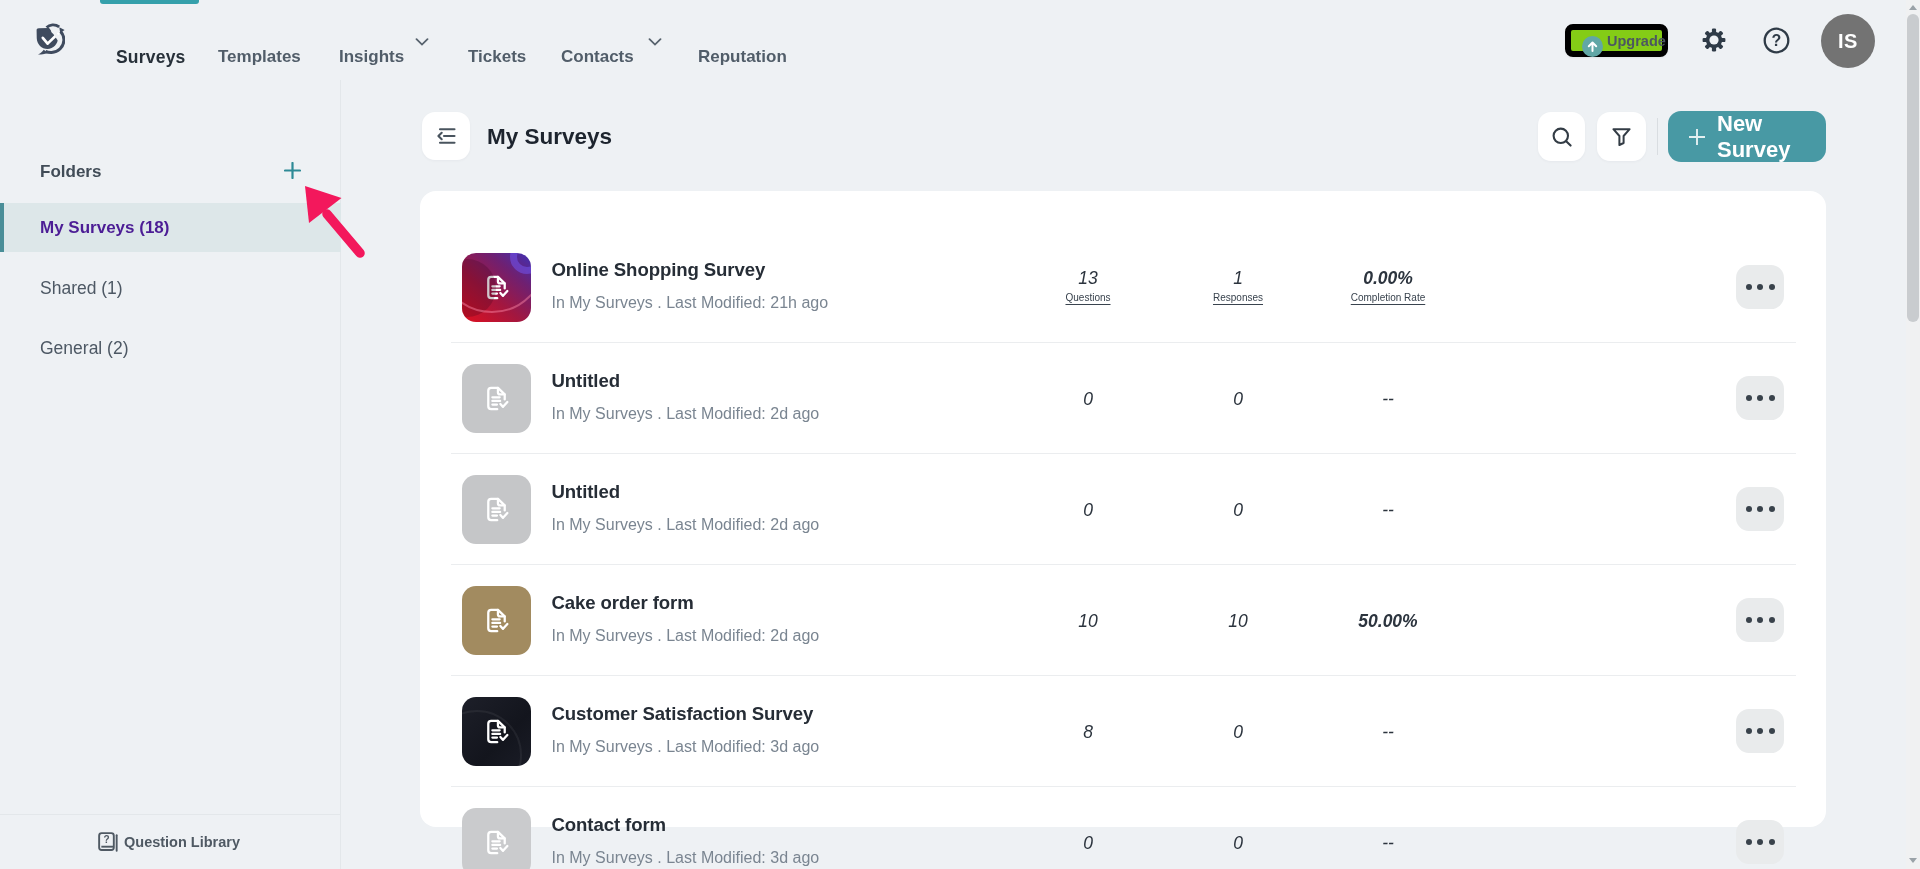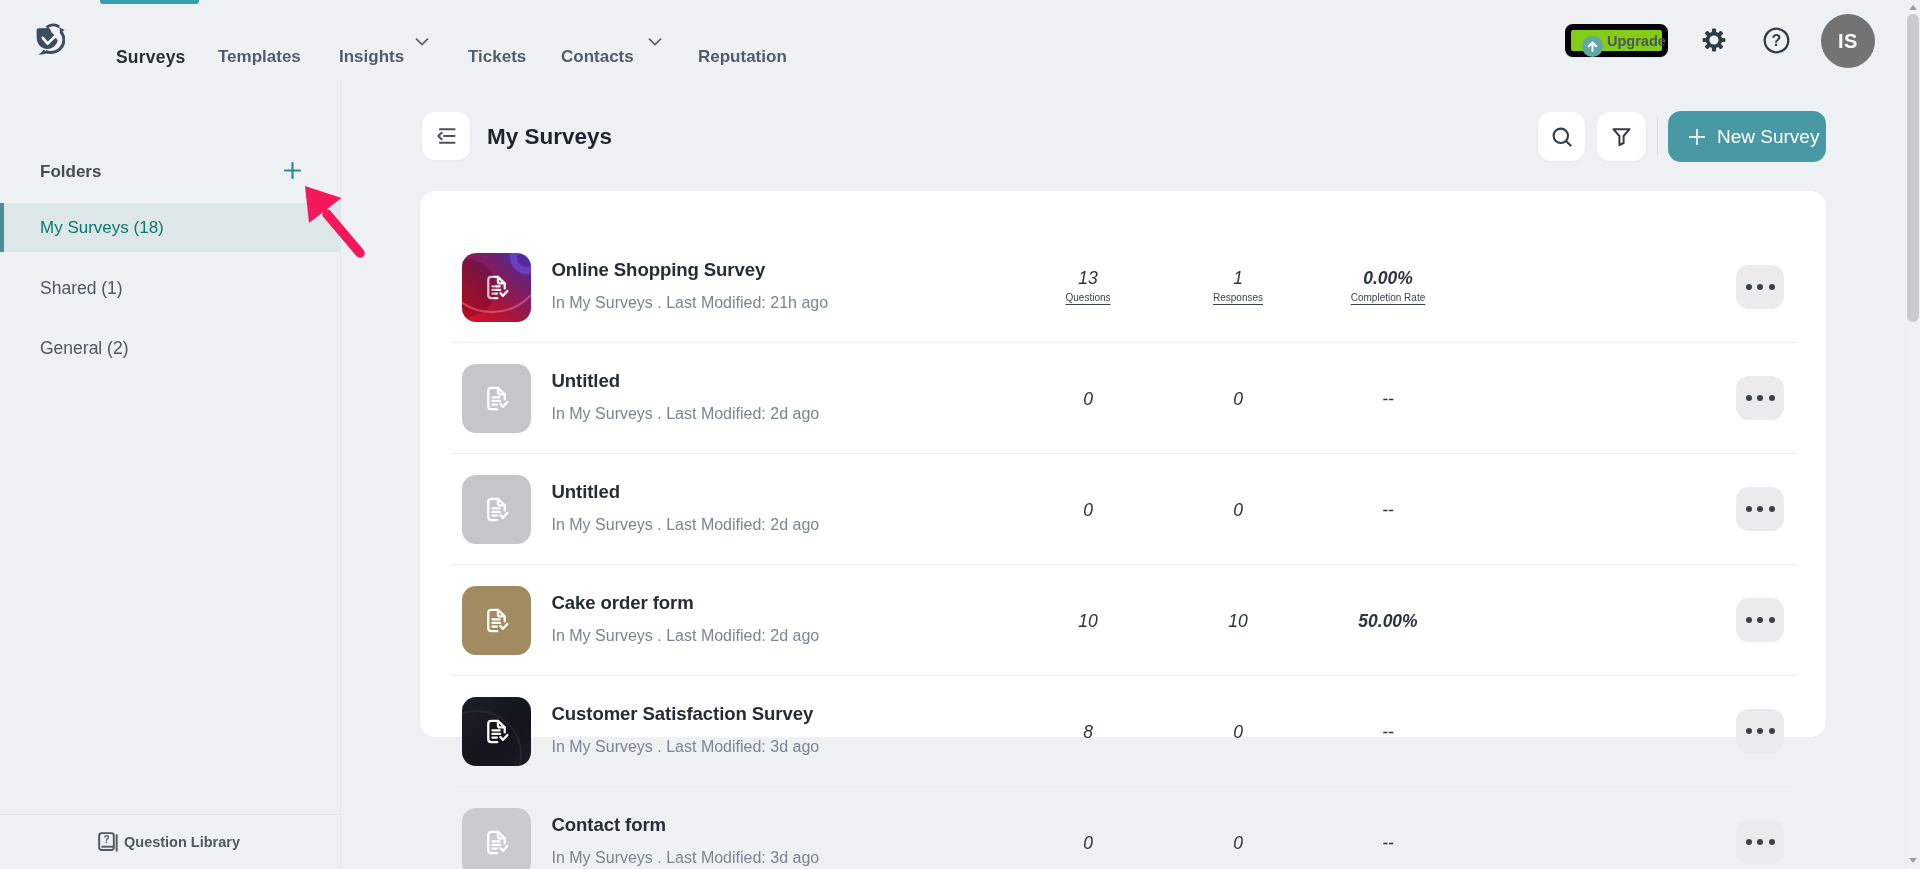--- a/index.html
+++ b/index.html
@@ -17,37 +17,37 @@
 .upgrade { left:1565px; top:24px; width:103px; height:33px; background:#84cc16; border:6px solid #000000; border-radius:8px; box-shadow:0 1px 2px rgba(20,30,40,.06); }
 .upg-circ { position:absolute; left:11px; top:5.5px; width:21px; height:21px; border-radius:50%; background:#61a7a6; }
 .upg-txt { position:absolute; left:36px; top:50%; transform:translateY(-50%); font-size:14.5px; font-weight:700; color:#4c5761; }
 .avatar { left:1821px; top:14px; width:54px; height:54px; border-radius:50%; background:#737373; color:#fff; font-size:20px; font-weight:700; text-align:center; line-height:54px; letter-spacing:.5px; }
 
 
 .sidebar { left:0; top:80px; width:341px; height:789px; border-right:1px solid #e3e7ea; }
 .folders { left:40px; top:172px; font-size:17px; font-weight:700; color:#414c57; }
 .sel { left:0; top:203px; width:341px; height:49px; background:#dde7e9; }
 .selbar { position:absolute; left:0; top:0; width:4px; height:49px; background:#4a8e98; }
-.seltxt { position:absolute; left:40px; top:50%; transform:translateY(-50%); font-size:17px; font-weight:400; color:#0f766e; }
+.seltxt { position:absolute; left:40px; top:50%; transform:translateY(-50%); font-size:17px; font-weight:700; color:#4c1d95; }
 .sitem { left:40px; font-size:17.5px; color:#4d5864; }
 .sfoot { left:0; top:814px; width:340px; height:55px; border-top:1px solid #e3e7ea; }
 .qlib { position:absolute; left:124px; top:50%; transform:translateY(-50%); font-size:14.5px; font-weight:700; color:#4f5963; }
 
 
 .icbtn { background:#fff; border-radius:13px; display:flex; align-items:center; justify-content:center; box-shadow:0 1px 3px rgba(25,35,45,.04); }
 .collapse { left:422px; top:112px; width:48px; height:48px; }
 .h1 { left:487px; top:137px; font-size:22.5px; font-weight:700; color:#1d242e; }
 .search { left:1538px; top:112px; width:47px; height:49px; }
 .filter { left:1597px; top:112px; width:49px; height:49px; }
 .vline { left:1657px; top:118px; width:1px; height:37px; background:#d9dde1; }
 .newbtn { left:1668px; top:111px; width:158px; height:51px; background:#4899a4; border-radius:13px; }
-.nb-txt { position:absolute; left:49px; top:50%; transform:translateY(-50%); font-size:19px; font-weight:400; color:#fff; }
-
-
-.card { left:420px; top:191px; width:1406px; height:546px; background:#fff; border-radius:16px; }
+.nb-txt { position:absolute; left:49px; top:50%; transform:translateY(-50%); font-size:22px; font-weight:700; color:#fff; }
+
+
+.card { left:420px; top:191px; width:1406px; height:636px; background:#fff; border-radius:16px; }
 .divider { position:absolute; left:31px; width:1345px; height:1px; background:#ebedef; }
 .tile { position:absolute; left:42px; width:69px; height:69px; border-radius:14px; overflow:hidden; display:flex; align-items:center; justify-content:center; }
 .t-gray { background:#c5c6c8; }
 .t-gray2 { background:#cacbcd; }
 .t-tan { background:#a28b60; }
 .t-dark { background:linear-gradient(135deg,#1d1f29 0%,#13151d 60%,#1a1c26 100%); }
 .t-red { background:linear-gradient(40deg,#d31126 8%,#a3173f 40%,#6f2071 72%,#4030b4 100%); }
 .t-red .ov1 { position:absolute; left:-24px; top:6px; width:58px; height:58px; border-radius:50%; background:rgba(40,0,25,.22); }
 .t-red .ov2 { position:absolute; left:-24px; top:-48px; width:108px; height:108px; border:2px solid rgba(255,140,170,.45); border-radius:50%; }
 .t-red .ov3 { position:absolute; right:-13px; top:-13px; width:34px; height:34px; border:7px solid rgba(118,88,245,.5); border-radius:50%; }

